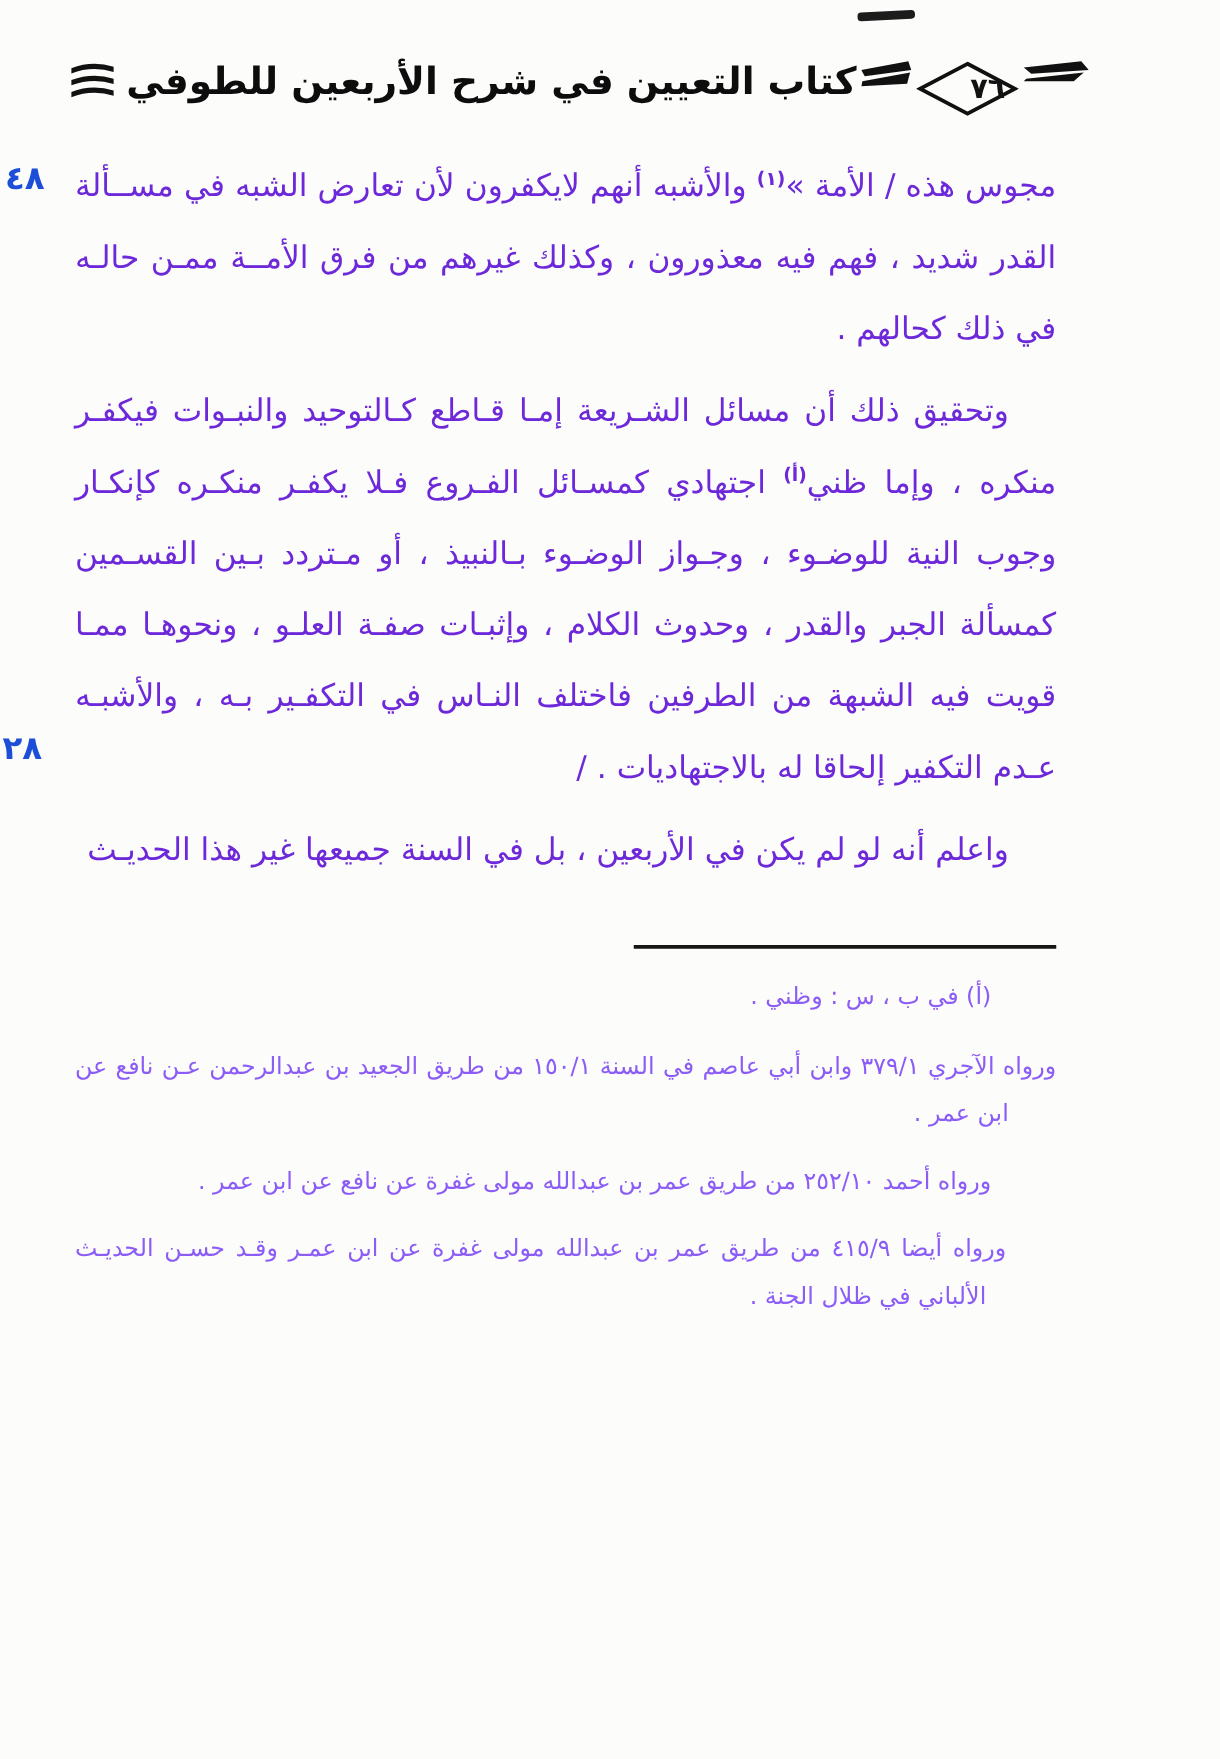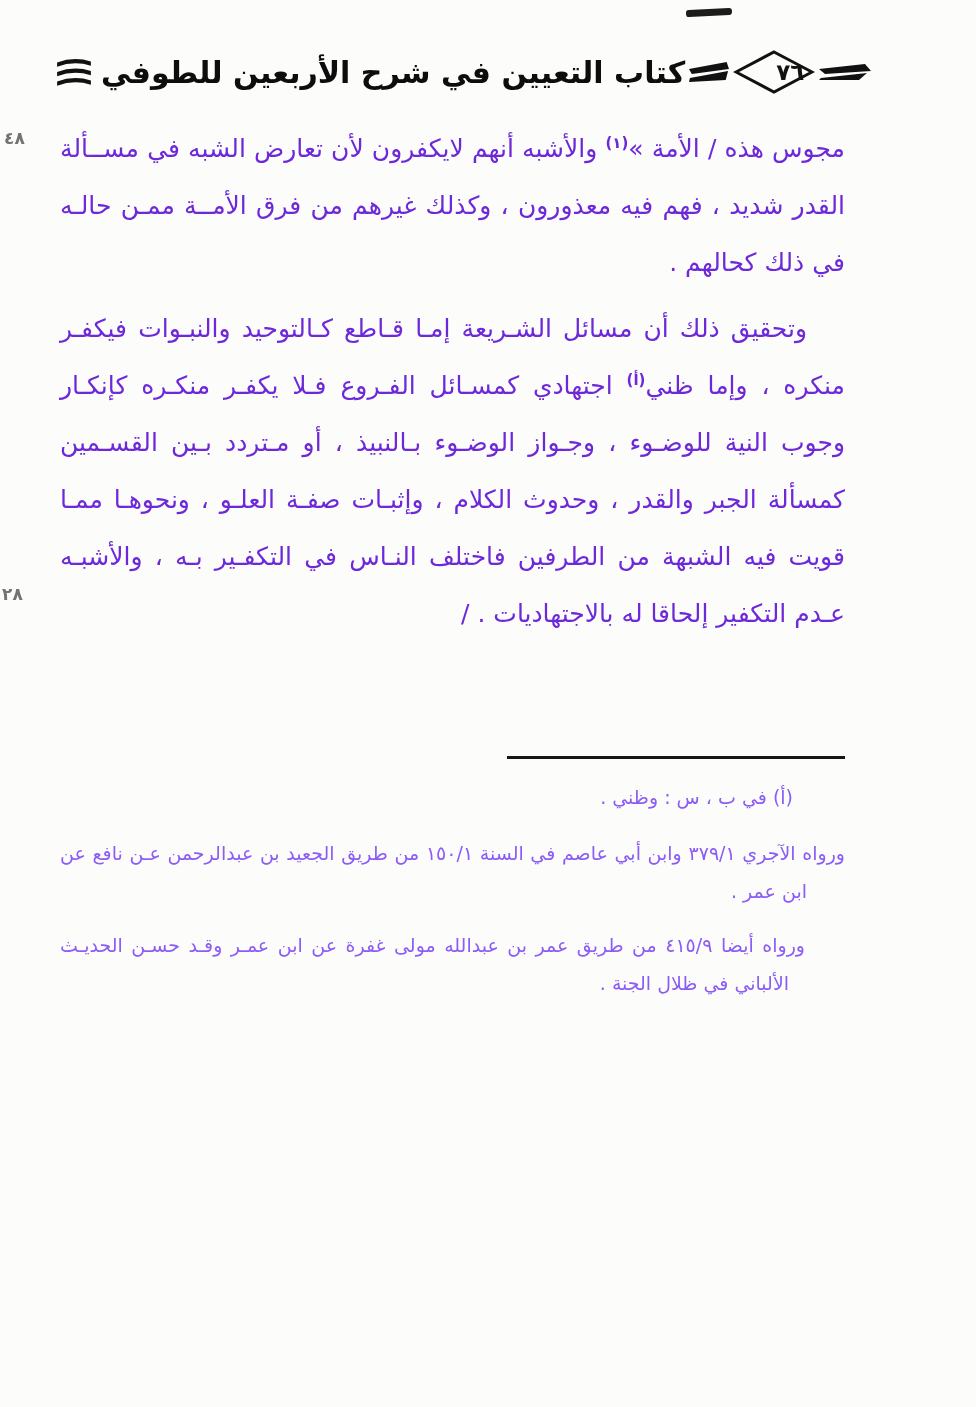--- a/index.html
+++ b/index.html
@@ -22,34 +22,33 @@
     top: 9px; left: 686px;
     width: 46px; height: 7px;
     background: #1c1c1c;
     border-radius: 3px;
     transform: rotate(-3deg);
   }
 
   
   .folio {
     position: absolute;
-    font-size: 17px;
+    font-size: 26px;
     font-weight: bold;
-    color: #737373;
+    color: #1d4ed8;
   }
   .folio-top { left: 4px; top: 128px; }
   .folio-mid { left: 2px; top: 584px; }
 
   
   .header {
     position: absolute;
     top: 48px; left: 55px;
     width: 805px; height: 48px;
     display: flex;
-    align-items: center;
   }
   .ornament { flex: 0 0 auto; width: 38px; height: 32px; margin-right: 8px; }
   .ornament svg { width: 100%; height: 100%; }
   .title {
     flex: 0 0 auto;
     font-size: 30px;
     font-weight: bold;
     white-space: nowrap;
     letter-spacing: 0;
     color: #0d0d0d;
@@ -139,23 +138,25 @@
       <svg viewBox="0 0 52 18" preserveAspectRatio="none" xmlns="http://www.w3.org/2000/svg" fill="#111">
         <polygon points="0,6 46,1 52,8 6,11"></polygon>
         <polygon points="2,15 48,10 40,17 0,17"></polygon>
       </svg>
     </span>
   </header>
 
   <main class="body">
     <p class="para"><span>مجوس هذه / الأمة »</span><sup class="fn-ref">(١)</sup><span> والأشبه أنهم لايكفرون لأن تعارض الشبه في مســألة القدر شديد ، فهم فيه معذورون ، وكذلك غيرهم من فرق الأمــة ممـن حالـه في ذلك كحالهم .</span></p>
     <p class="para indent"><span>وتحقيق ذلك أن مسائل الشـريعة إمـا قـاطع كـالتوحيد والنبـوات فيكفـر منكره ، وإما ظني</span><sup class="fn-ref">(أ)</sup><span> اجتهادي كمسـائل الفـروع فـلا يكفـر منكـره كإنكـار وجوب النية للوضـوء ، وجـواز الوضـوء بـالنبيذ ، أو مـتردد بـين القسـمين كمسألة الجبر والقدر ، وحدوث الكلام ، وإثبـات صفـة العلـو ، ونحوهـا ممـا قويت فيه الشبهة من الطرفين فاختلف النـاس في التكفـير بـه ، والأشبـه عـدم التكفير إلحاقا له بالاجتهاديات . /</span></p>
+    <p class="para indent">واعلم أنه لو لم يكن في الأربعين ، بل في السنة جميعها غير هذا الحديـث</p>
   </main>
 
   <div class="fn-sep"></div>
 
   <section class="footnotes">
     <p class="fn fn-a">(أ) في ب ، س : وظني .</p>
     <p class="fn hang">ورواه الآجري ٣٧٩/١ وابن أبي عاصم في السنة ١٥٠/١ من طريق الجعيد بن عبدالرحمن عـن نافع عن ابن عمر .</p>
+    <p class="fn inset1">ورواه أحمد ٢٥٢/١٠ من طريق عمر بن عبدالله مولى غفرة عن نافع عن ابن عمر .</p>
     <p class="fn inset2">ورواه أيضا ٤١٥/٩ من طريق عمر بن عبدالله مولى غفرة عن ابن عمـر وقـد حسـن الحديـث الألباني في ظلال الجنة .</p>
   </section>
 
 </div>
 
 </body></html>

